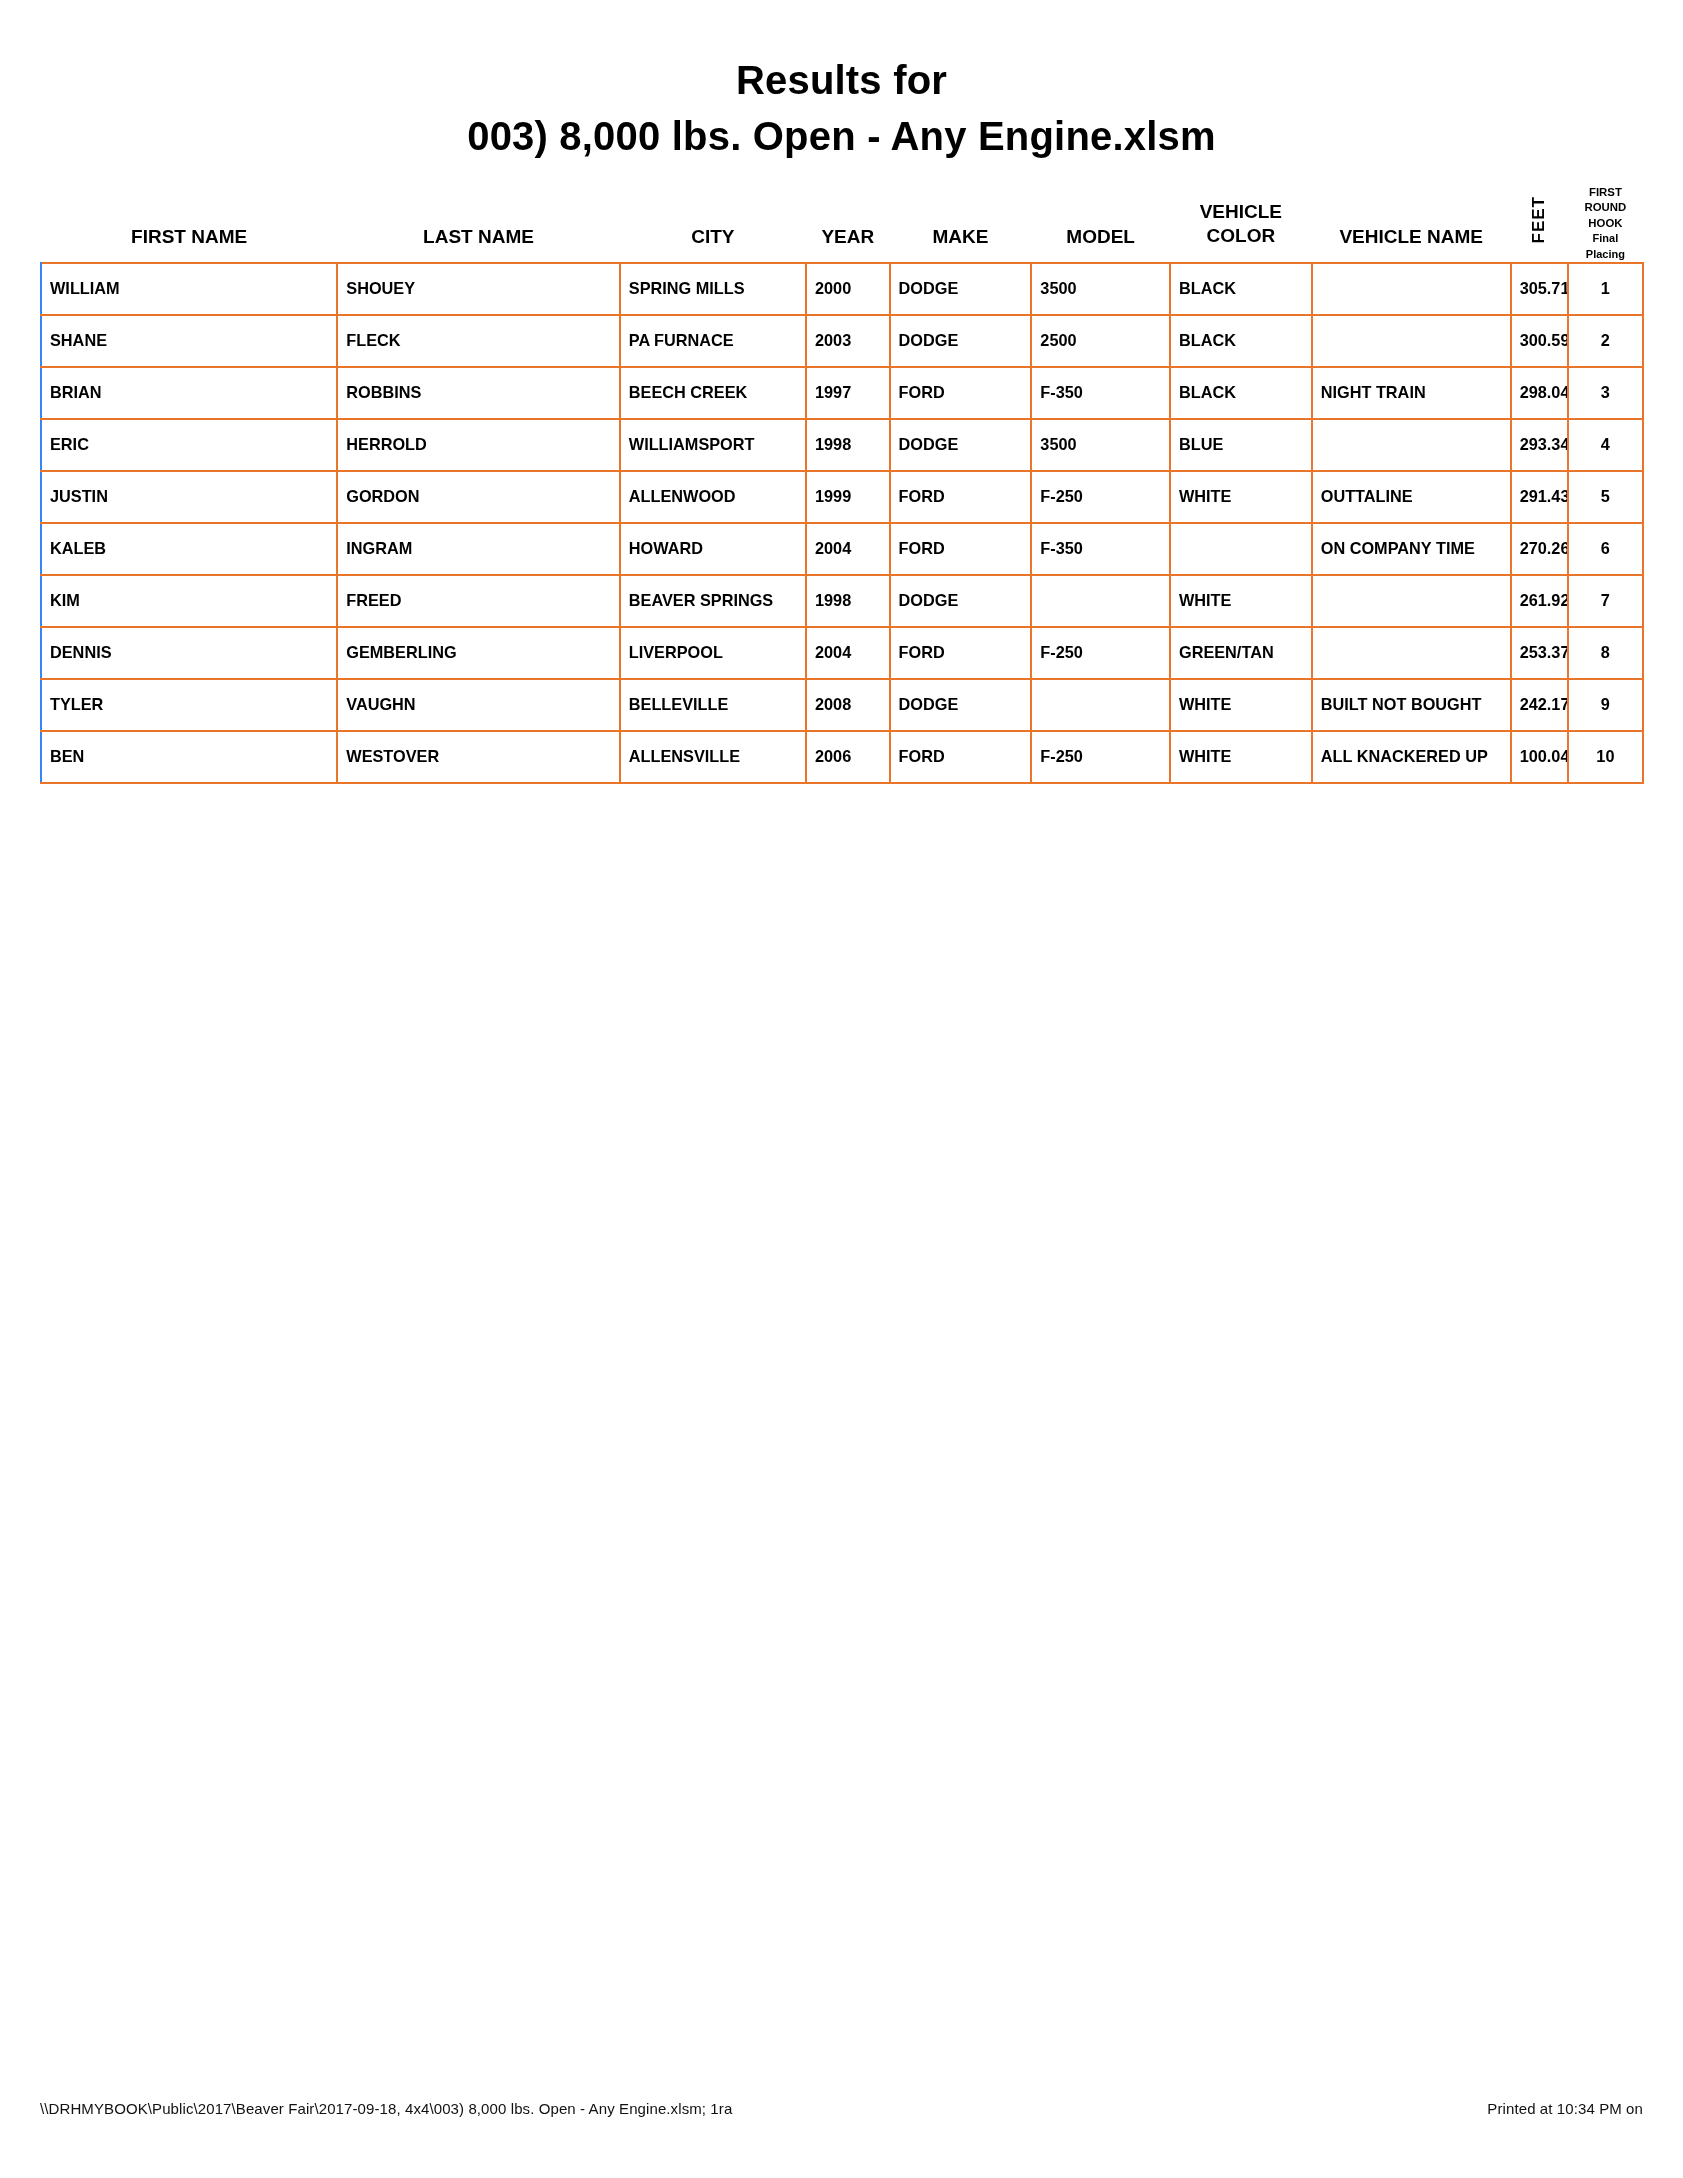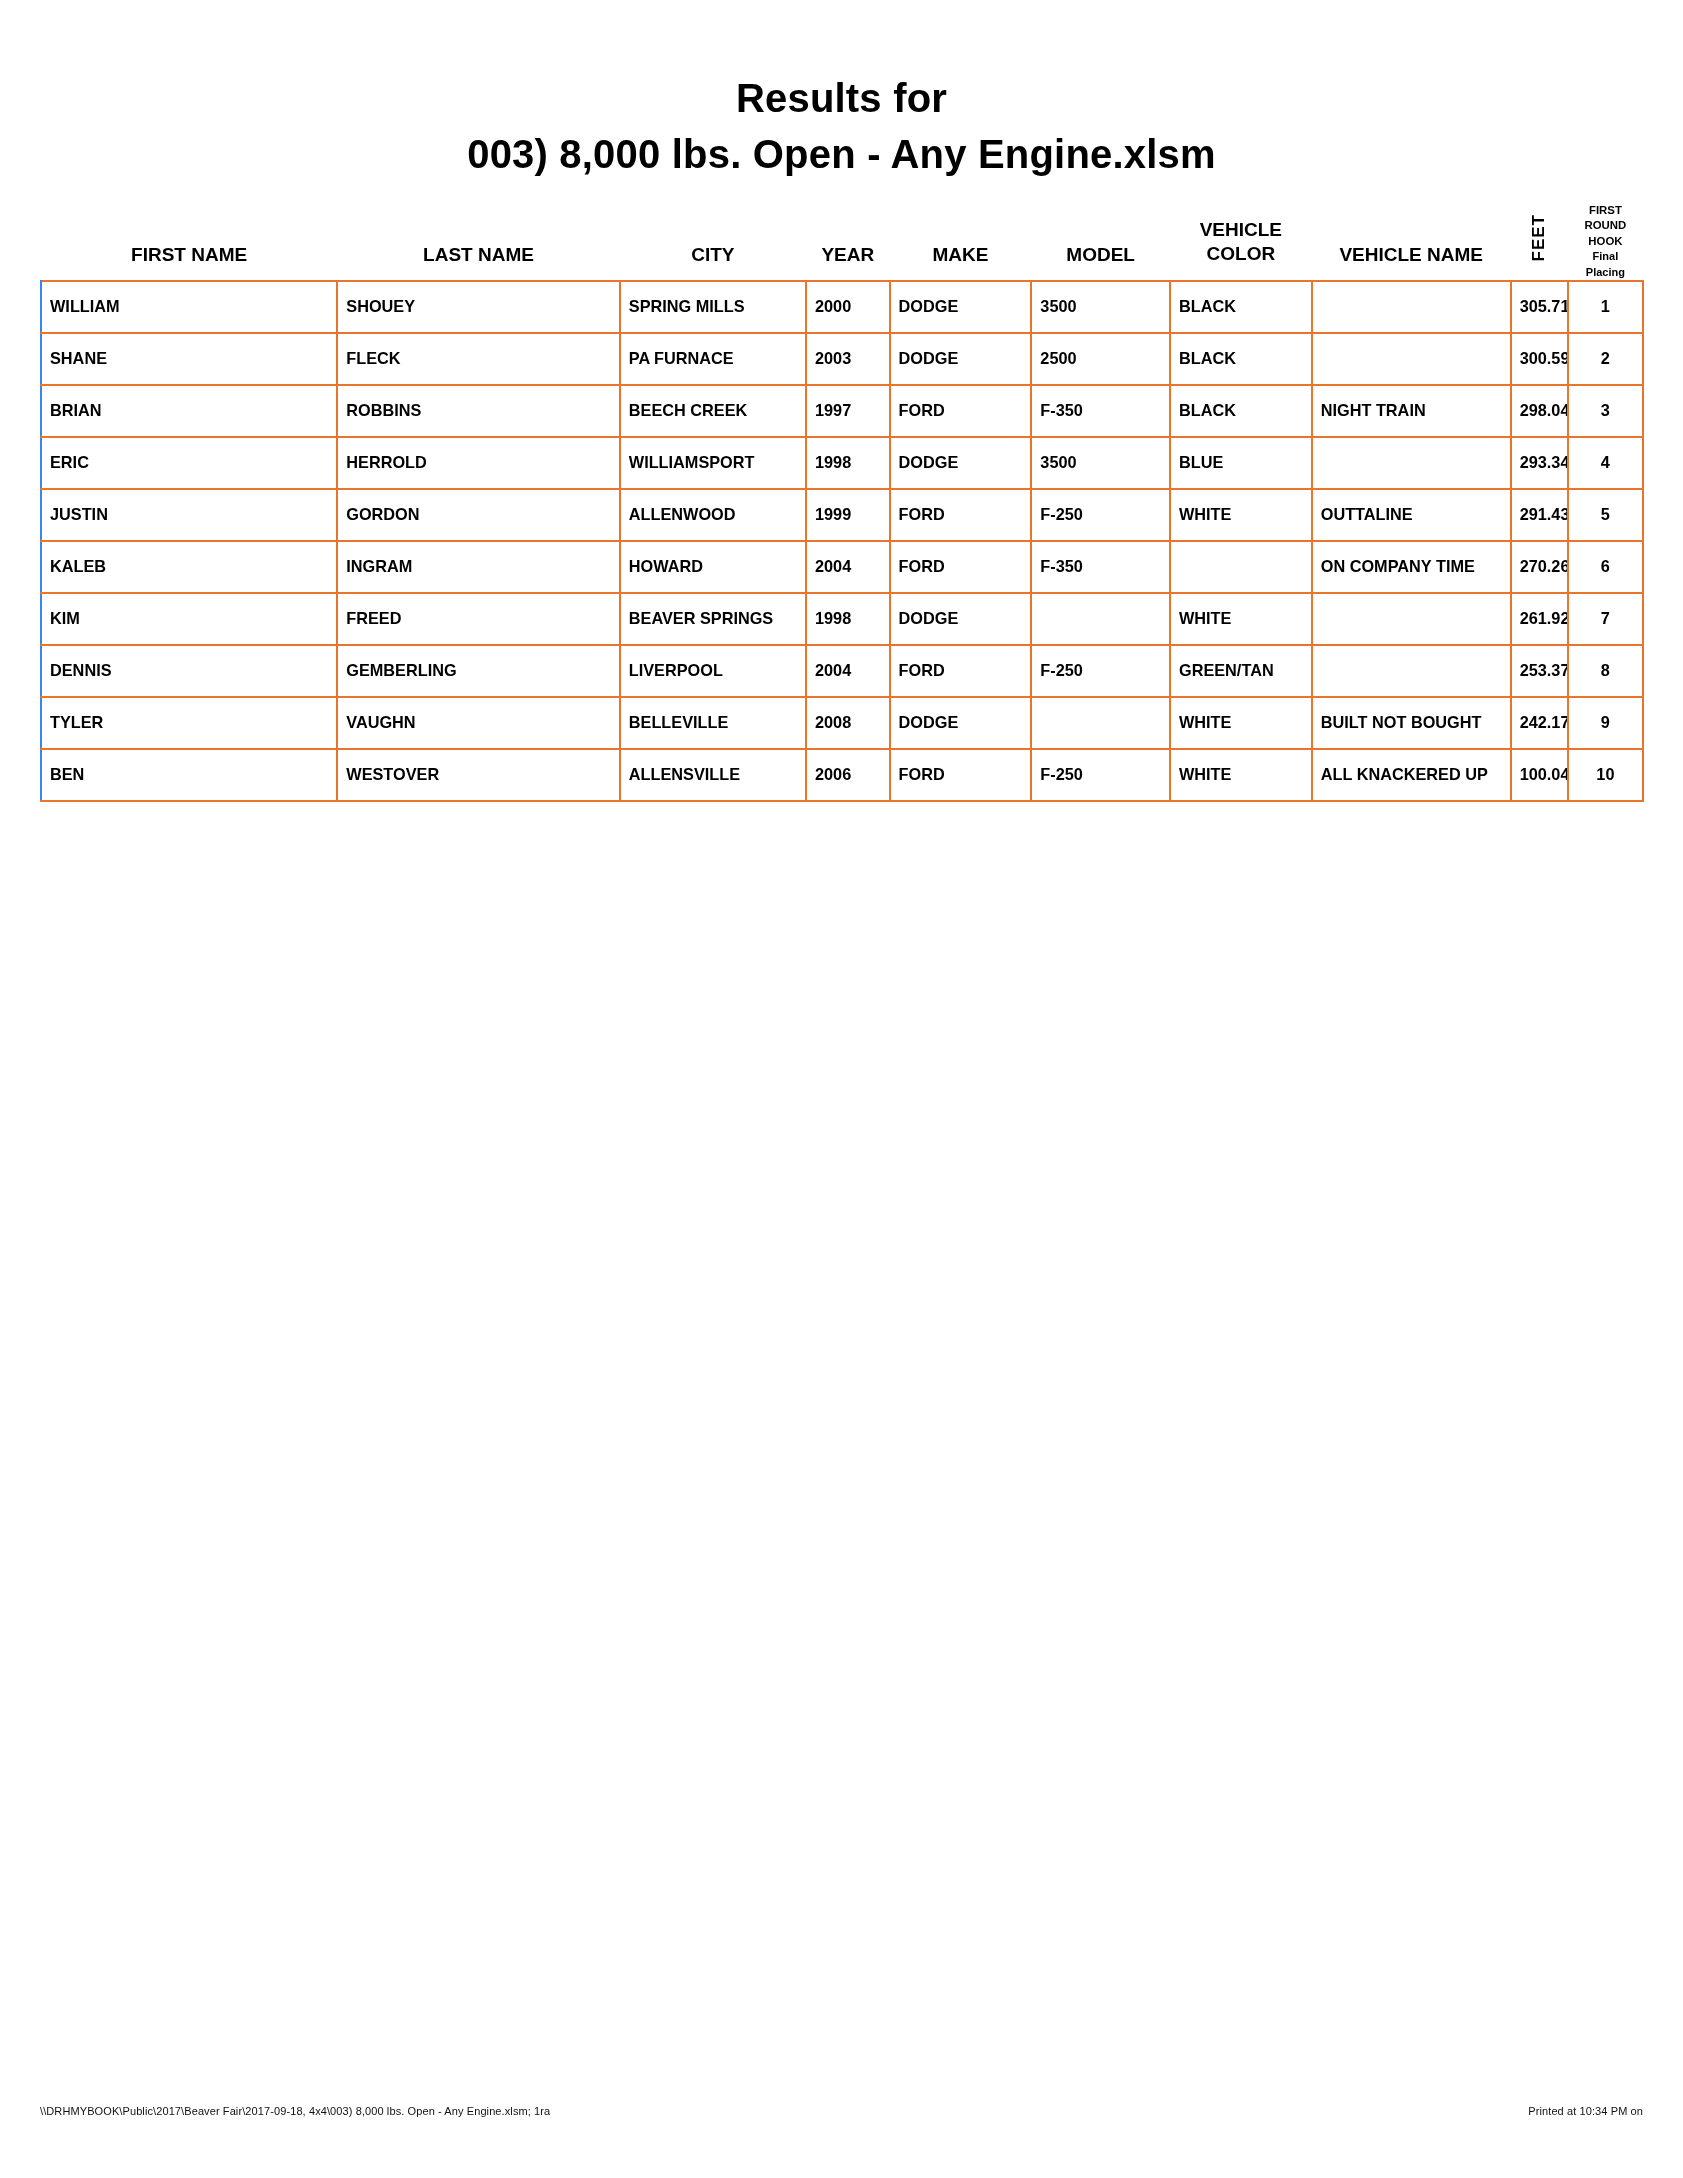--- a/index.html
+++ b/index.html
@@ -19,21 +19,21 @@
     position: absolute;
     left: 0;
     top: 0;
     width: 1683px;
     height: 2178px;
     box-sizing: border-box;
     padding: 0;
   }
   .title-block {
     text-align: center;
-    margin-top: 75px;
+    margin-top: 57px;
   }
   .title-line1 {
     font-size: 40px;
     font-weight: bold;
     letter-spacing: 0.2px;
     line-height: 1.15;
   }
   .title-line2 {
     font-size: 40px;
     font-weight: bold;
@@ -120,21 +120,21 @@
   tbody tr td:last-child  { border-right: 2px solid #E8752A; }
 
   .footer {
     position: absolute;
     left: 40px;
     right: 40px;
     bottom: 61px;
     display: flex;
     justify-content: space-between;
     align-items: flex-end;
-    font-size: 11px;
+    font-size: 15px;
     color: #111;
   }
   .footer .left {
     letter-spacing: 0.1px;
   }
   .footer .right {
     letter-spacing: 0.1px;
     text-align: left;
   }
 </style>

